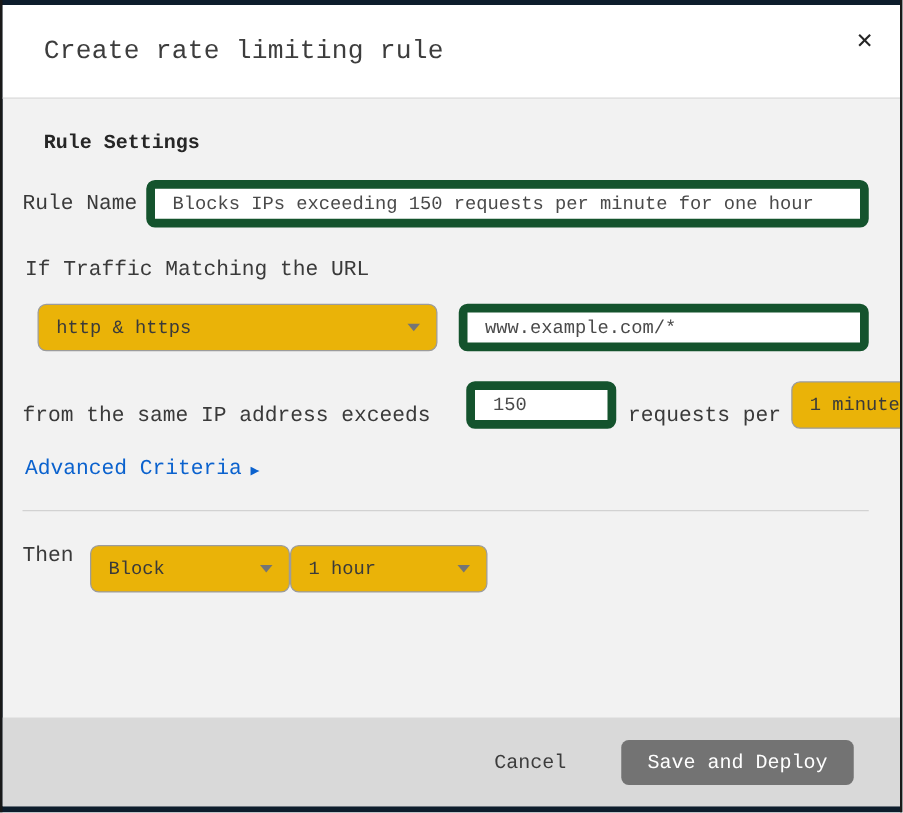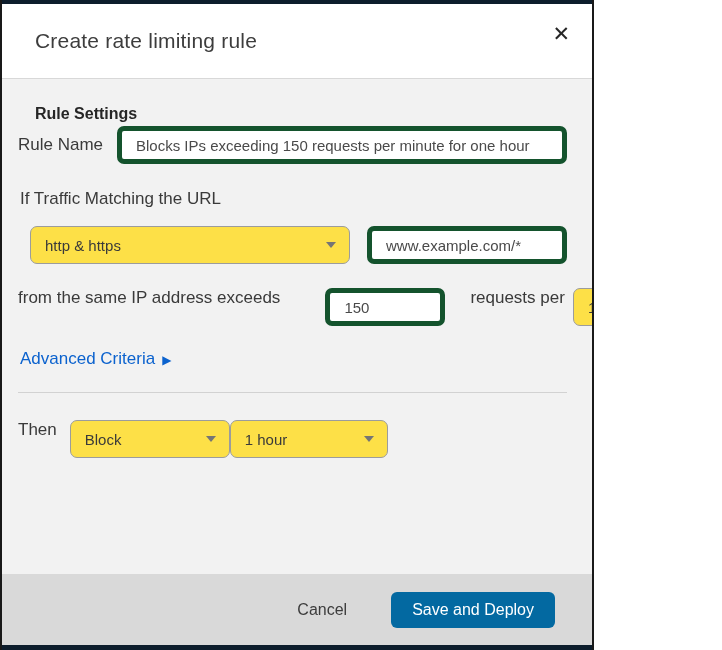--- a/index.html
+++ b/index.html
@@ -1,22 +1,22 @@
 <!DOCTYPE html>
 <html><head>
 <meta charset="utf-8">
 <style>
   * { margin:0; padding:0; box-sizing:border-box; }
   html,body { background:#fff; }
   body { font-family:"Liberation Sans", sans-serif; }
 
   .screen {
-    position:relative; width:594px; height:650px;
+    position:relative; width:722px; height:650px;
     background:#0d1d2c; overflow:hidden;
-    border-left:2px solid #191919; border-right:2px solid #191919;
+    border-left:2px solid #191919; border-right:2px solid #191919;font-family:Liberation Mono, monospace;
   }
   .modal {
     position:absolute; top:4px; bottom:5px; left:0; right:0;
     background:#f2f2f2; display:flex; flex-direction:column;
   }
 
   
   .modal-header {
     flex:0 0 auto; height:75px; background:#ffffff;
     border-bottom:1px solid #d8d8d8;
@@ -29,50 +29,50 @@
     background:none; border:none; cursor:pointer;
     font-size:21px; line-height:1; color:#262626; padding:6px;
     font-family:inherit;
   }
 
   
   .modal-body { flex:1 1 auto; padding:0 25px 0 16px; }
 
   .section-heading { font-size:16px; font-weight:700; color:#262626; margin:26px 0 0 17px; }
 
-  .field-row { display:flex; align-items:center; margin-top:3px; }
+  .field-row { display:flex; align-items:center; margin-top:21px; }
   .field-label { flex:0 0 99px; font-size:17px; color:#3a3a3a; }
 
   .text-input {
-    height:38px; background:#fff; border:5px solid #14532d; border-radius:7px;
+    height:38px; background:#fff; border:7px solid #14532d; border-radius:7px;
     font-size:15px; color:#4a4a4a; padding:0 14px; outline:none;
     font-family:inherit; width:100%;
   }
   .text-input::placeholder { color:#757575; }
 
   .intro-text { font-size:17px; color:#3a3a3a; margin:25px 0 0 2px; }
 
   .select-box {
-    height:38px; background:#fde047; border:1px solid #9c9c9c; border-radius:7px;
+    height:38px; background:#eab308; border:1px solid #9c9c9c; border-radius:7px;
     display:flex; align-items:center; justify-content:space-between;
     padding:0 13px 0 14px; font-size:15px; color:#3a3a3a; cursor:pointer;
   }
   .caret {
     width:0; height:0; flex:0 0 auto; margin-left:10px;
     border-left:5px solid transparent; border-right:5px solid transparent;
     border-top:6px solid #757575;
   }
 
   .match-row { display:flex; align-items:center; margin-top:17px; }
   .scheme-select { width:320px; margin-left:12px; flex:0 0 auto; }
   .url-wrap { flex:1 1 auto; margin-left:17px; }
 
-  .threshold-row { display:flex; align-items:flex-start; margin-top:24px; }
+  .threshold-row { display:flex; align-items:flex-end; margin-top:24px; }
   .flow-text { font-size:17px; color:#3a3a3a; white-space:nowrap; }
-  .threshold-wrap { flex:0 0 140px; margin:0 25px;padding-left:20px; }
+  .threshold-wrap { flex:0 0 140px; margin:0 9px;padding-left:20px; }
   .period-select { width:138px; margin-left:8px; flex:0 0 auto; }
 
   .advanced-link {
     display:inline-flex; align-items:center; margin:23px 0 0 2px;
     color:#0b62ce; font-size:17px; cursor:pointer;text-align:center;
   }
   .chevron-right { margin-left:7px; font-size:12px; line-height:1; padding-top:2px; }
 
   .divider { height:1px; background:#d2d2d2; margin-top:23px; }
 
@@ -89,21 +89,21 @@
     padding-right:37px;
     padding-left:47px;
   }
   .text-btn {
     background:none; border:none; cursor:pointer; font-family:inherit;
     font-size:16px; color:#3c3c3c; padding:6px 4px;
   }
   .cancel-btn { margin-right:40px; }
   .draft-btn { margin-right:32px; }
   .primary-btn {
-    background:#0369a1; border:none; border-radius:6px; cursor:pointer;
+    background:#737373; border:none; border-radius:6px; cursor:pointer;
     color:#ffffff; font-size:16px; font-family:inherit;
     height:36px; padding:0 21px;
   }
 </style>
 </head>
 <body>
 
 <div class="screen">
   <div class="modal">
 

